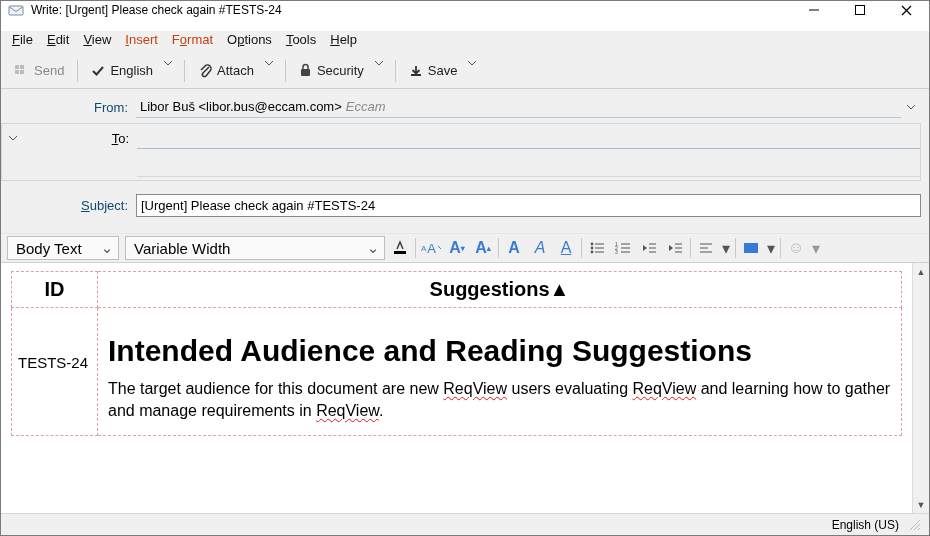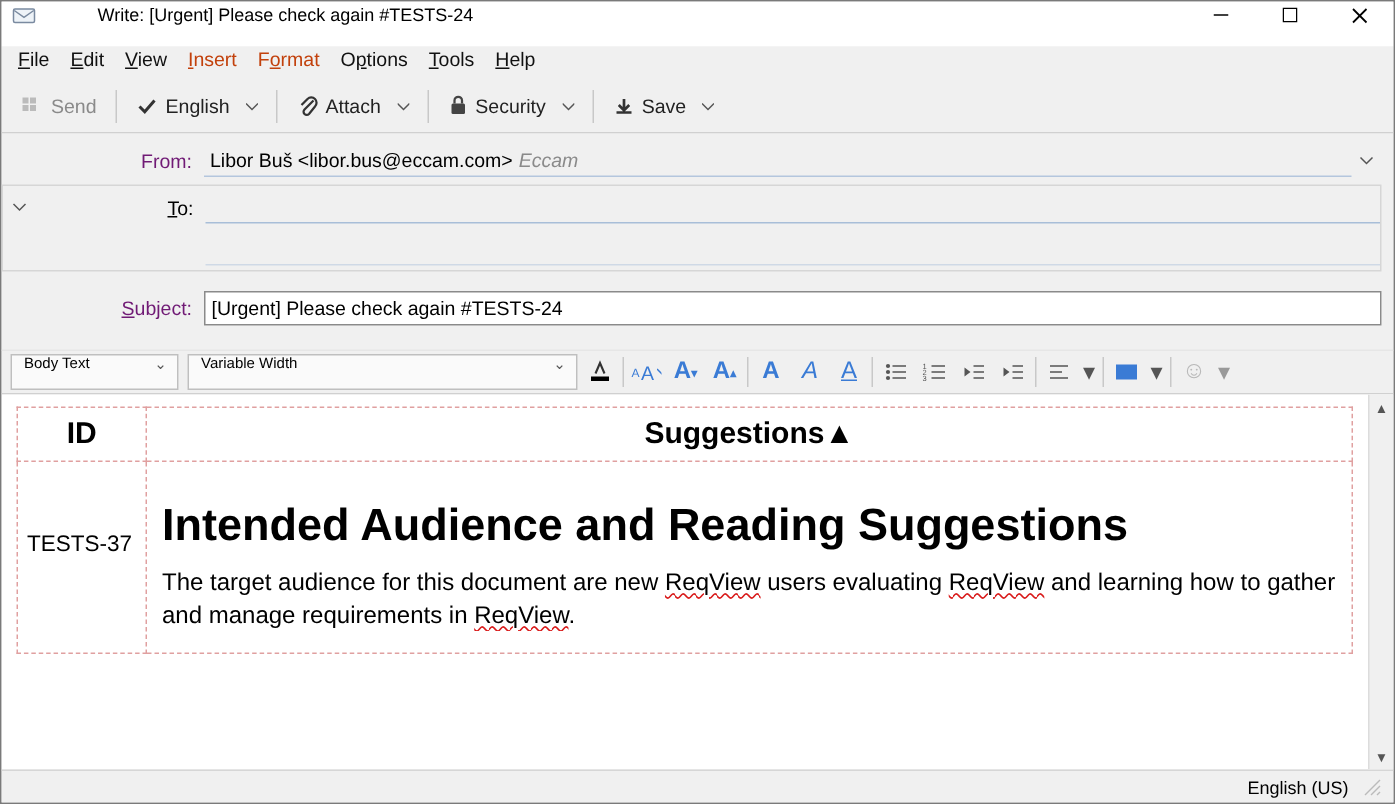--- a/index.html
+++ b/index.html
@@ -1,57 +1,57 @@
 <!DOCTYPE html>
 <html><head>
 <meta charset="utf-8">
 <style>
   * { box-sizing: border-box; font-family: "Segoe UI", Tahoma, sans-serif; }
   html, body { margin:0; padding:0; }
   body { width:930px; height:536px; background:#f0f0f0; border:1px solid #7a7a7a; display:flex; flex-direction:column; overflow:hidden; }
 
   
-  .titlebar { height:30px; background:#fff; display:flex; align-items:center; padding:0 0 12px 6px;gap:34px; }
+  .titlebar { height:30px; background:#fff; display:flex; align-items:center; padding:0 0 12px 6px; }
   .titlebar .icon { width:18px; height:18px; margin-right:6px; display:flex; align-items:center; justify-content:center; }
   .titlebar .title { font-size:12px; color:#000; flex:1; }
   .winbtns { display:flex; height:100%; }
   .winbtn { width:46px; display:flex; align-items:center; justify-content:center; }
 
   
   .menubar { height:22px; background:#f0f0f0; display:flex; align-items:flex-start; padding:0 4px; font-size:13px; }
   .menuitem { padding:1px 7px; color:#111; }
   .menuitem.disabled { color:#c2410c; }
   .mnemonic { text-decoration:underline; }
 
   
   .toolbar { height:36px; background:#f0f0f0; display:flex; align-items:center; padding:0 6px; gap:2px; border-bottom:1px solid #d0d0d0; }
-  .tseg { display:flex; align-items:center; }
+  .tseg { display:flex; align-items:flex-start; }
   .tbtn { display:flex; align-items:center; padding:4px 6px; font-size:13px; color:#222; gap:5px; }
   .dropbtn { width:18px; display:flex; align-items:center; justify-content:center; }
   .sep { width:1px; height:22px; background:#c8c8c8; margin:0 5px; }
 
   
   .headers { background:#f0f0f0; padding:4px 8px 0 0; }
   .hrow { display:flex; align-items:center; min-height:28px; }
-  .hlabel { width:135px; text-align:right; padding-right:8px; font-size:13px; color:#701a75; }
+  .hlabel { width:135px; text-align:right; padding-right:8px; font-size:13px; color:#0c4a6e; }
   .hfield { flex:1; border-bottom:1px solid #a8bed8; font-size:13px; padding:3px 4px; display:flex; align-items:center; }
   .hfield .identity { color:#000; }
   .hfield .account { color:#8a8a8a; font-style:italic; margin-left:4px; }
   .from-row .hfield { border-bottom:1px solid #b4c6dd; }
   .to-row { border:1px solid #d6d6d6; margin-top:2px; }
   .to-expand { width:22px; display:flex; align-items:center; justify-content:center; color:#555; align-self:stretch; }
   .to-label { width:113px; text-align:right; padding-right:8px; font-size:13px; }
   .to-in { flex:1; border:none; background:none; border-bottom:1px solid #a8bed8; font-size:13px; padding:3px 2px; outline:none; }
   .subj-row { margin:10px 0 14px; }
   .subj-in { flex:1; border:1px solid #8a8a8a; background:#fff; font-size:13px; padding:3px 4px; outline:none; }
   .from-far { width:20px; display:flex; justify-content:center; color:#555; }
 
   
   .fmtbar { height:30px; background:#f0f0f0; display:flex; align-items:center; padding:2px 6px; gap:0; border-top:1px solid #e6e6e6; border-bottom:1px solid #d0d0d0; }
-  .combo { height:24px; border:1px solid #bfbfbf; background:#fafafa; display:flex; padding:0 4px 0 8px; font-size:10px; }
+  .combo { height:24px; border:1px solid #bfbfbf; background:#fafafa; display:flex; align-items:center; padding:0 4px 0 8px; font-size:15px; }
   .combo .cv { flex:1; }
   .combo .car { width:14px; text-align:center; color:#555; }
   .fseg { display:flex; align-items:center; padding:0 5px; gap:6px; }
   .fsep { width:1px; height:20px; background:#c8c8c8; }
   .fbtn { width:20px; height:22px; display:flex; align-items:center; justify-content:center; color:#333; }
 
   
   .editor-wrap { flex:1; display:flex; background:#fff; overflow:hidden; }
   .editor { flex:1; overflow:auto; padding:8px 10px 16px 10px; }
   .vscroll { width:17px; background:#f0f0f0; border-left:1px solid #dcdcdc; position:relative; }
@@ -338,21 +338,21 @@
 
 <div class="editor-wrap">
   <div class="editor">
     <table class="reqtable">
       <tbody>
           <tr>
         <th>ID</th>
         <th><span>Suggestions</span>▲</th>
       </tr>
       <tr>
-        <td class="idcell">TESTS-37</td>
+        <td class="idcell">TESTS-24</td>
         <td class="descell">
           <h2>Intended Audience and Reading Suggestions</h2>
           <p>
             <span>The target audience for this document are new </span><span class="wavy">ReqView</span><span> users evaluating </span><span class="wavy">ReqView</span><span> and learning how to gather and manage requirements in </span><span class="wavy">ReqView</span><span>.</span>
           </p>
         </td>
       </tr>
     </tbody>
       </table>
   </div>

